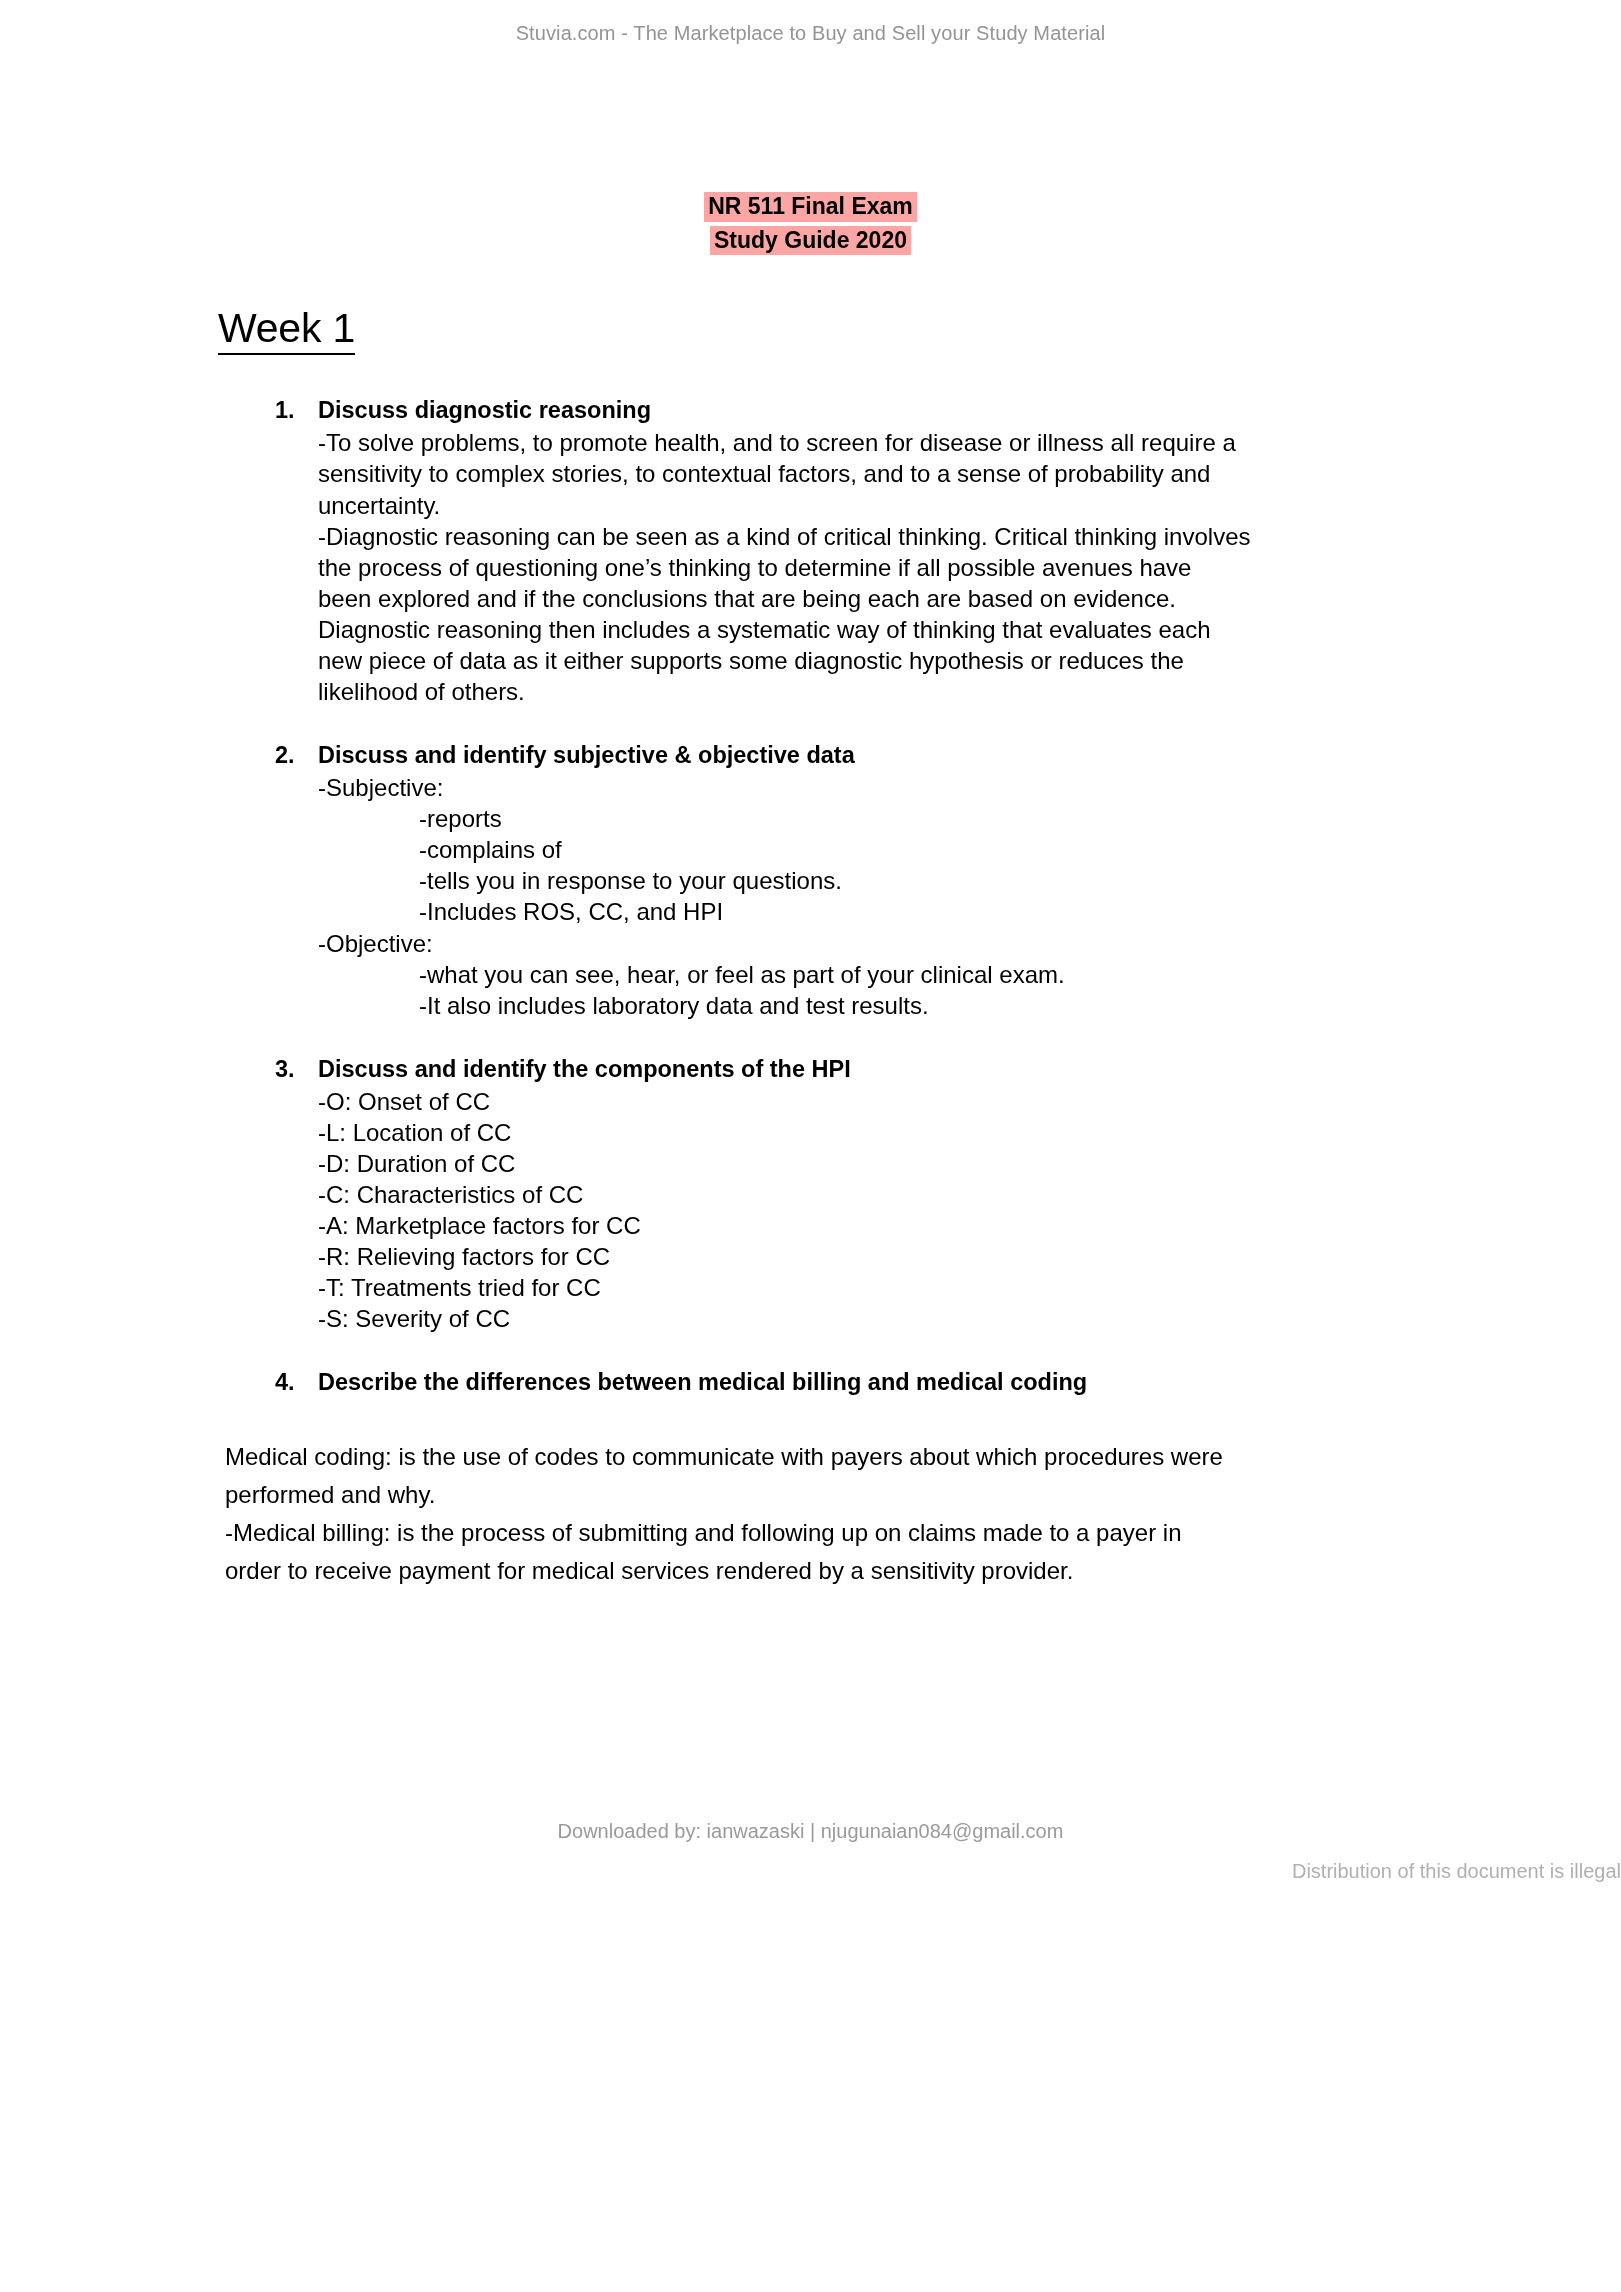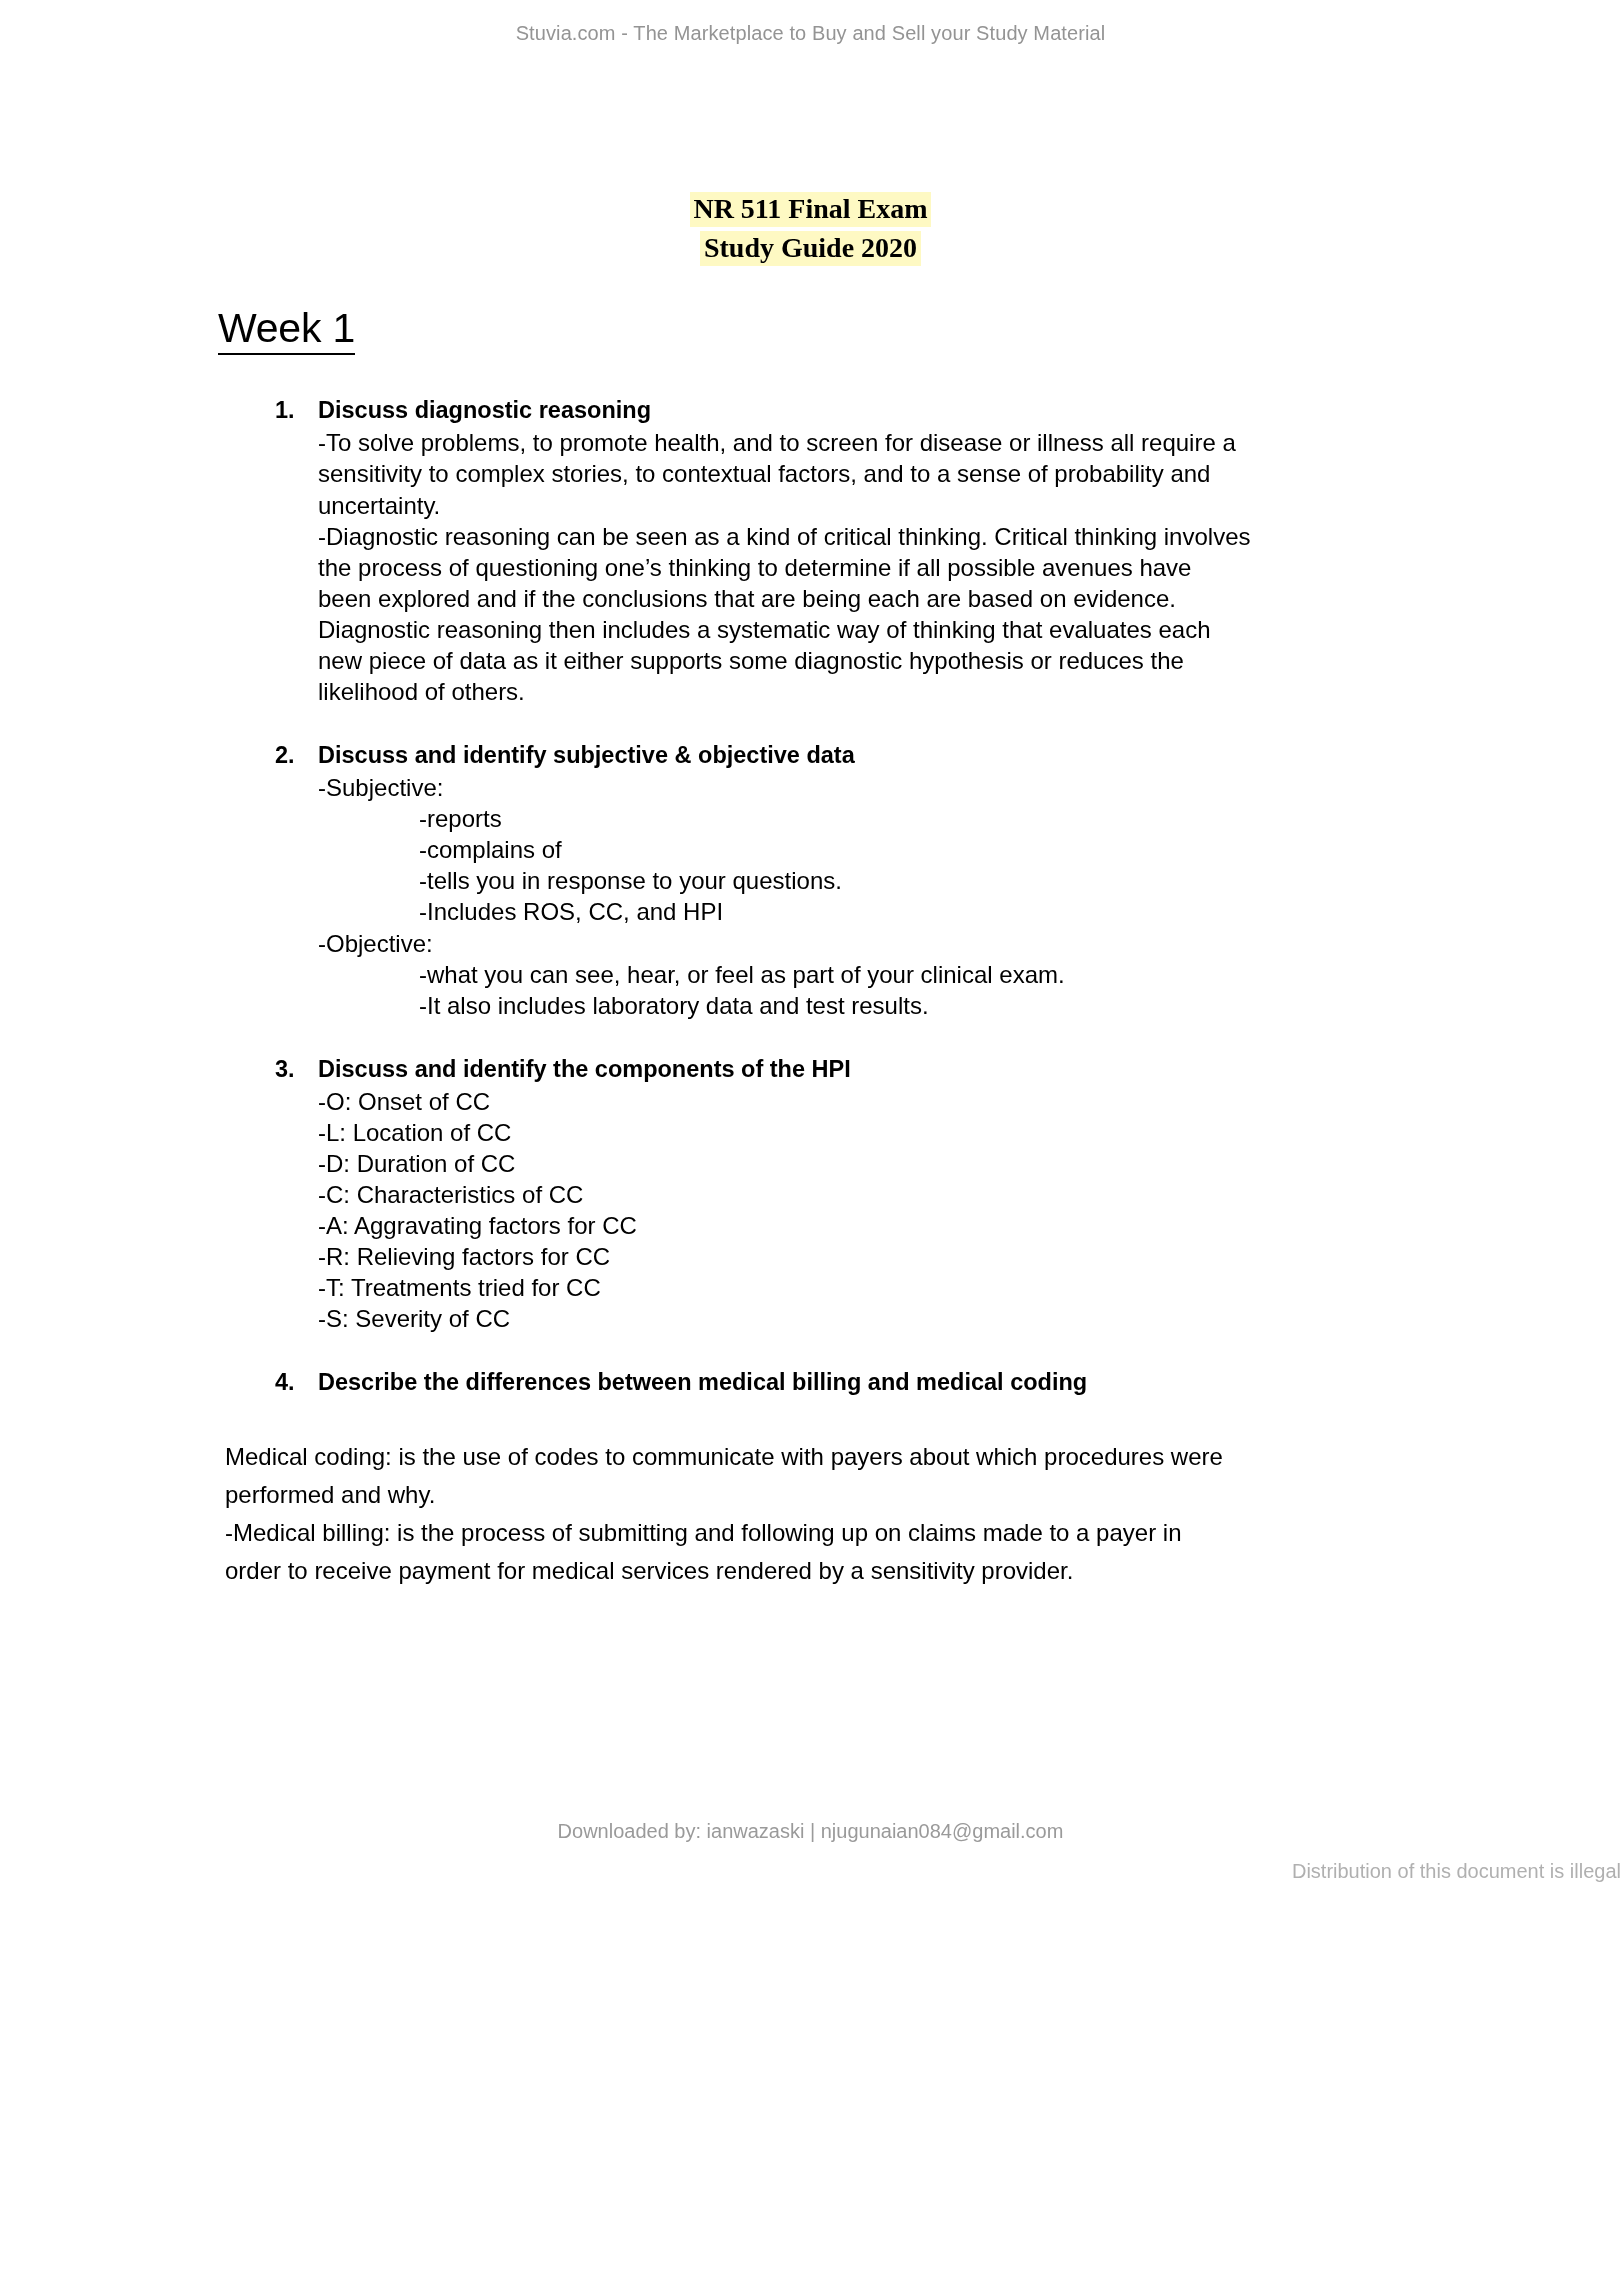--- a/index.html
+++ b/index.html
@@ -37,27 +37,26 @@
   .doc-title {
     position: absolute;
     top: 192px;
     left: 0;
     width: 100%;
     text-align: center;
     line-height: 1.0;
   }
   .doc-title .hl {
     display: inline-block;
-    background: #fef9c3;
+    background: #fca5a5;
     color: #000000;
-    font-size: 28px;
+    font-size: 23px;
     font-weight: bold;
     padding: 2px 3.9px 2.9px 3.9px;
     line-height: 1.08;
-    font-family: Liberation Serif, serif;
   }
   .title-line2 {
     margin-top: 3.9px;
   }
 
   
   .content {
     position: absolute;
     top: 306px;
     left: 218px;
@@ -198,21 +197,21 @@
             <p class="sub">-It also includes laboratory data and test results.</p>
           </div>
         </div>
         <div class="qblock">
           <div class="qhead"><span class="qnum">3.</span><span>Discuss and identify the components of the HPI</span></div>
           <div class="qbody">
             <p>-O: Onset of CC</p>
             <p>-L: Location of CC</p>
             <p>-D: Duration of CC</p>
             <p>-C: Characteristics of CC</p>
-            <p>-A: Aggravating factors for CC</p>
+            <p>-A: Marketplace factors for CC</p>
             <p>-R: Relieving factors for CC</p>
             <p>-T: Treatments tried for CC</p>
             <p>-S: Severity of CC</p>
           </div>
         </div>
         <div class="qblock">
           <div class="qhead"><span class="qnum">4.</span><span>Describe the differences between medical billing and medical coding</span></div>
         </div>
       </div>
 

